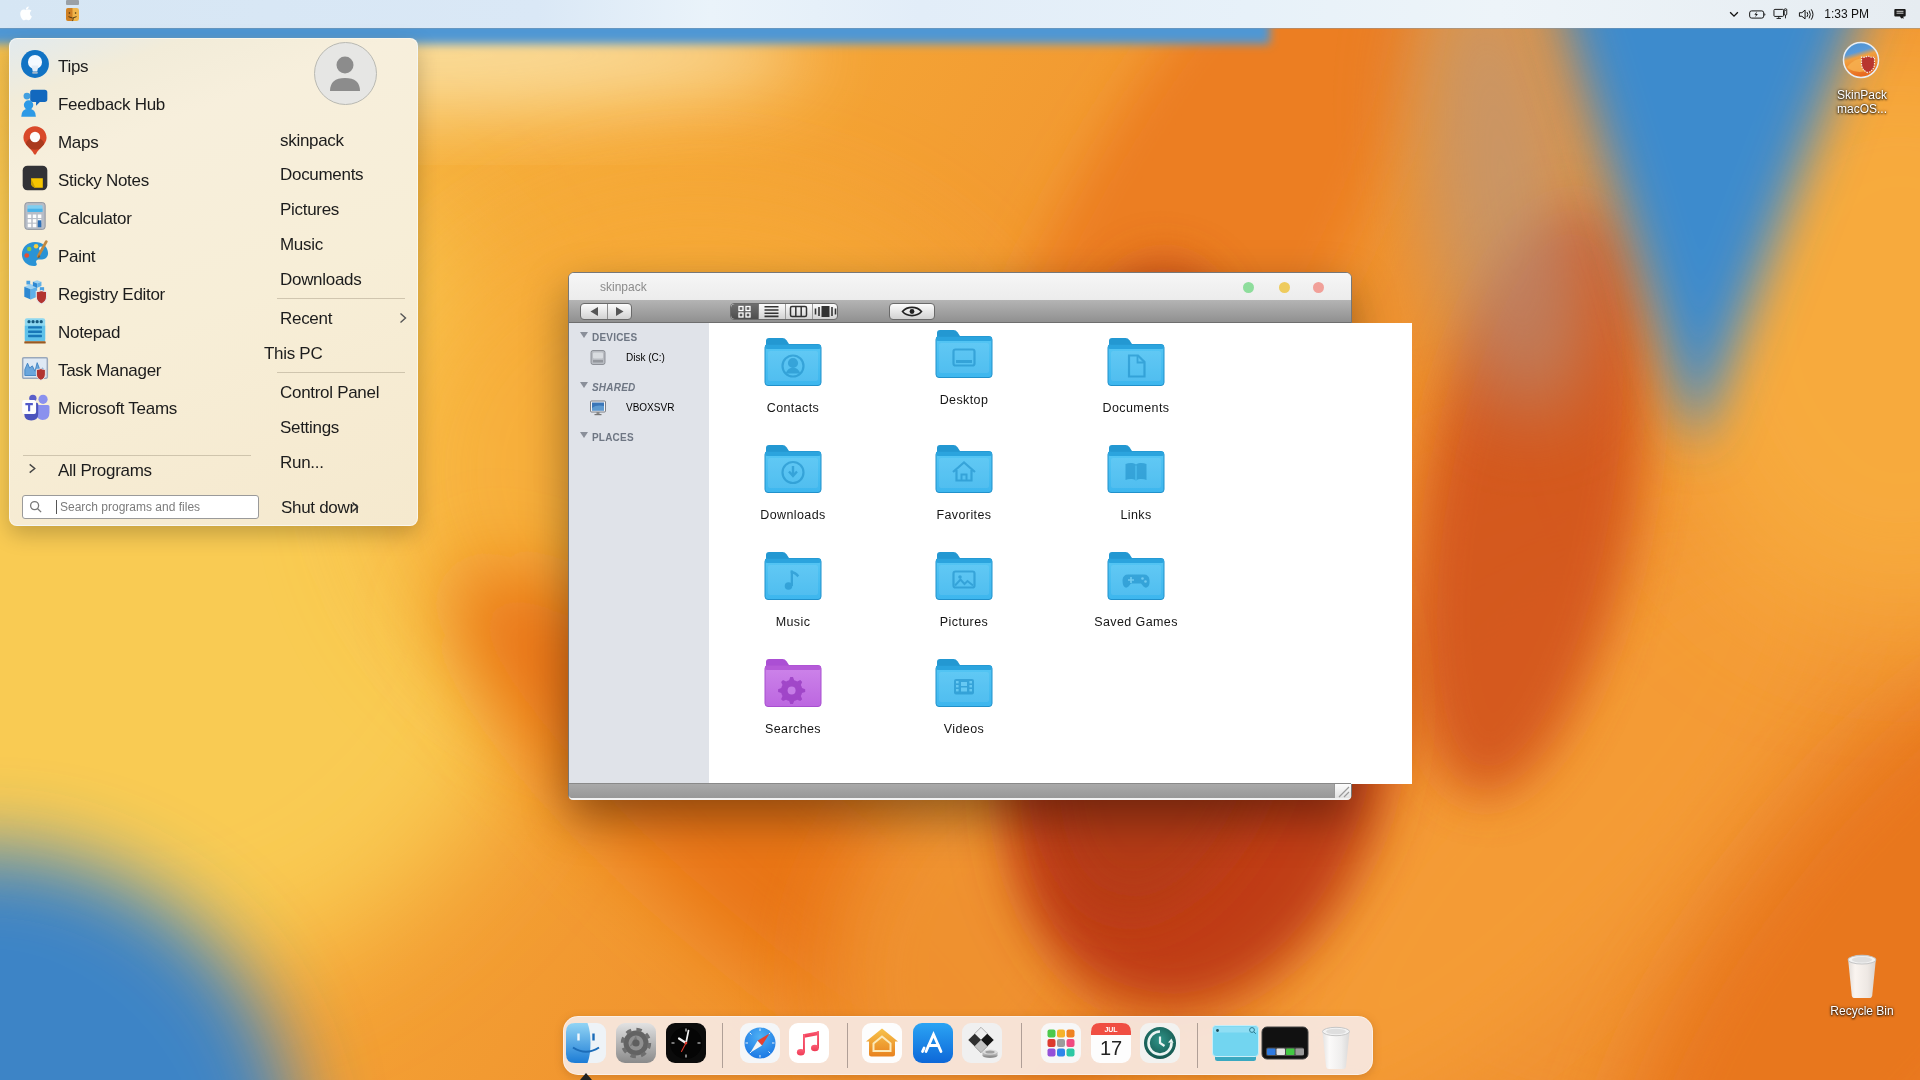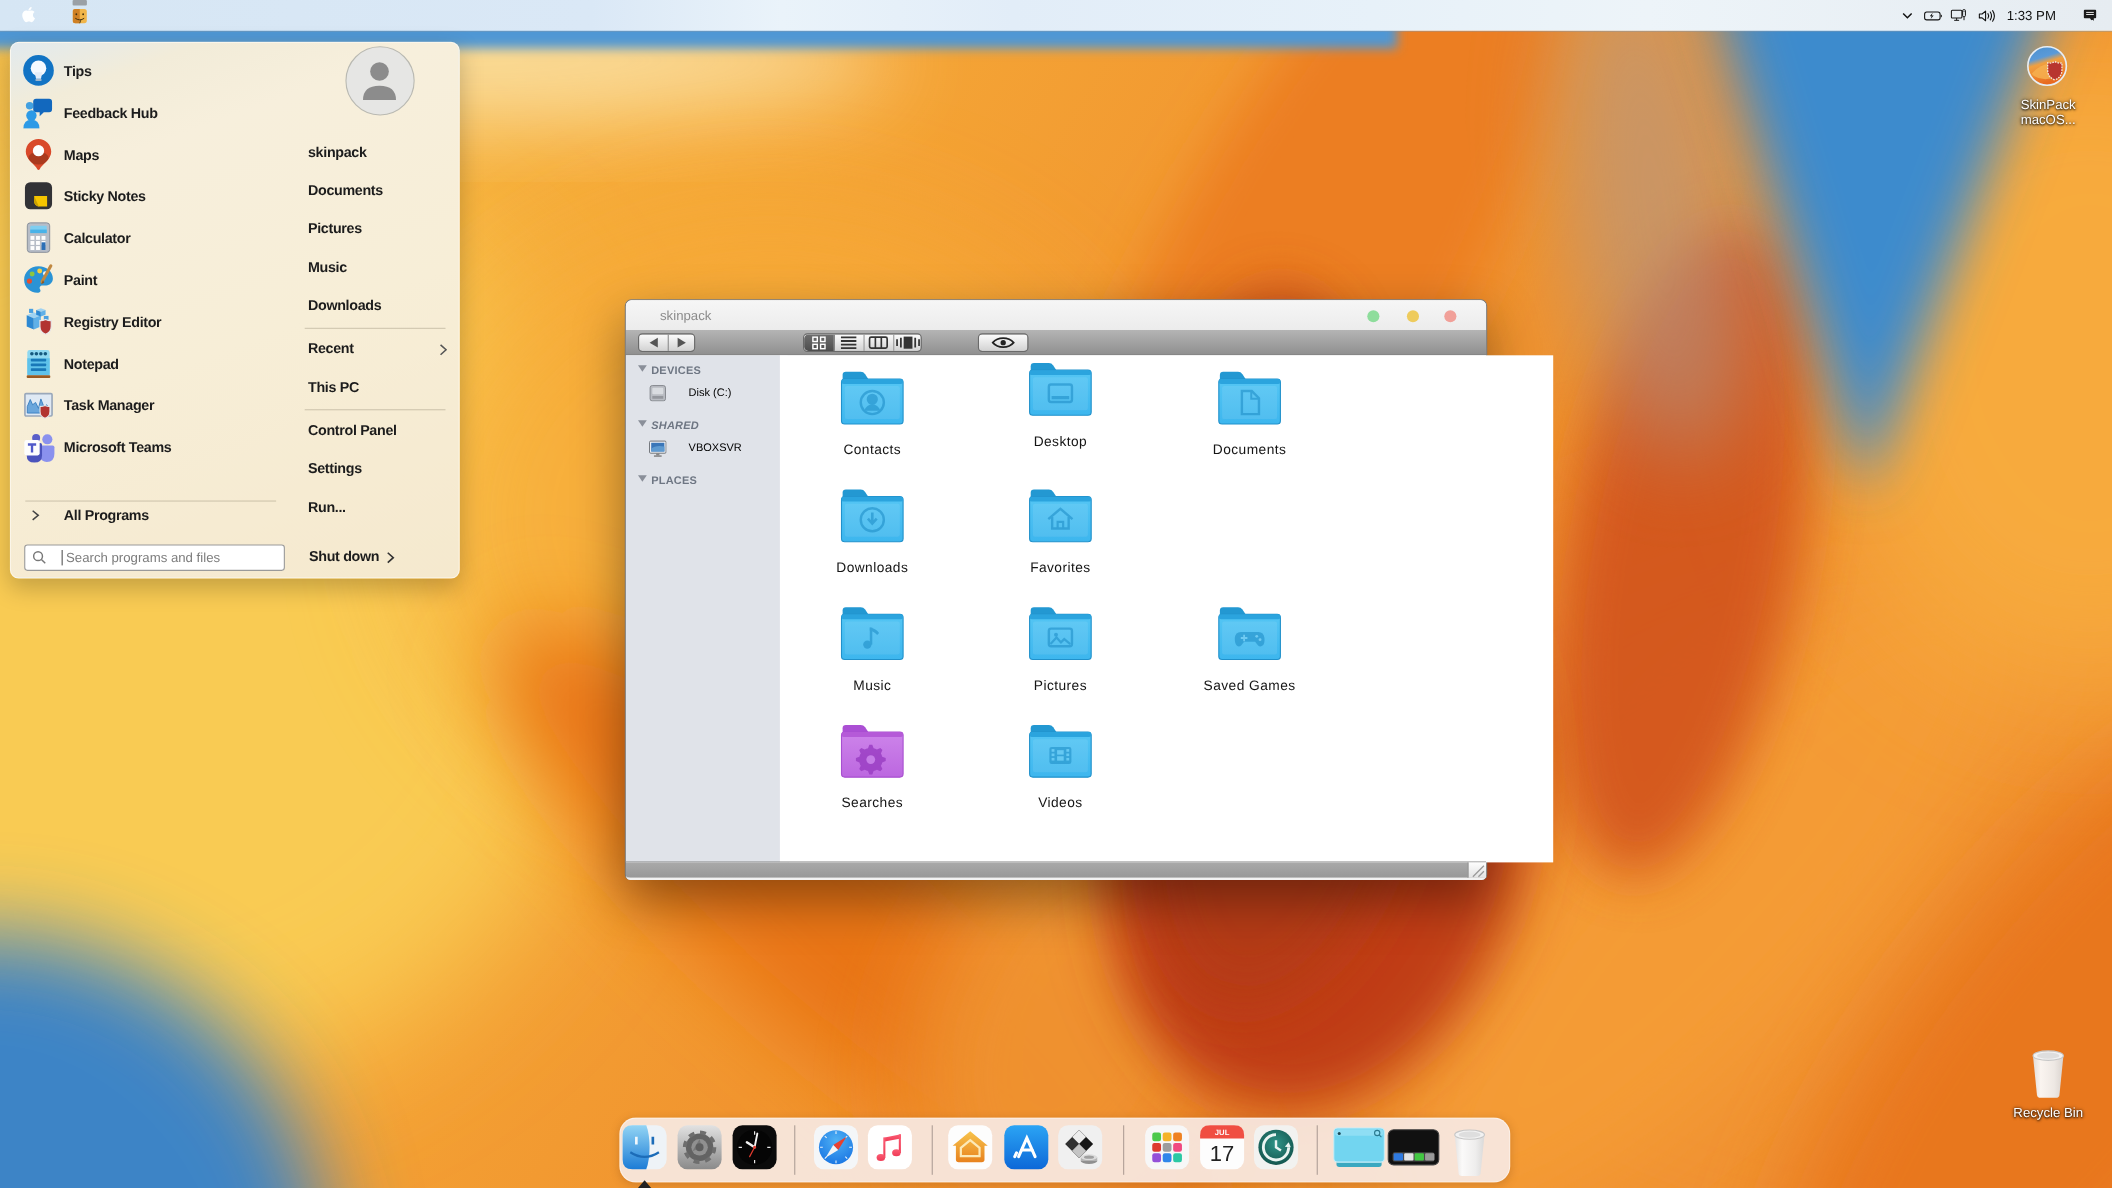--- a/index.html
+++ b/index.html
@@ -9,21 +9,21 @@
 #menubar{position:absolute;left:0;top:0;width:1920px;height:28px;background:linear-gradient(90deg,#d6e6f4 0%,#dae8f6 28%,#eaf3fa 37%,#e2edf8 48%,#e7f1f9 65%,#edf4f9 78%,#e6ecf1 100%);box-shadow:0 1px 0 rgba(130,150,170,.45);}
 #menubar .right{position:absolute;right:0;top:0;height:28px;display:flex;align-items:center;}
 #clock-txt{font-size:12px;color:#111;margin:0 25px 0 9px;}
 
 .dicon{position:absolute;text-align:center;color:#fff;font-size:12px;}
 .dicon .lbl{text-shadow:0 1px 2px rgba(0,0,0,.9),0 0 3px rgba(0,0,0,.8);line-height:14px;}
 
 #startmenu{position:absolute;left:9px;top:38px;width:409px;height:488px;border-radius:8px;
  background:linear-gradient(160deg,#e2eaee 0%,#f2ecd9 10%,#f7efdc 22%,#f7eed7 55%,#f6ebd2 80%,#f5e9ce 100%);
  box-shadow:0 8px 22px rgba(0,0,0,.22);border:1px solid rgba(255,255,255,.55);box-sizing:border-box;}
-.smitem{position:absolute;font-size:13px;letter-spacing:-0.3px;color:#1c1c1c;white-space:nowrap;font-weight:bold;}
+.smitem{position:absolute;font-size:17px;letter-spacing:-0.3px;color:#1c1c1c;white-space:nowrap;}
 .smicon{position:absolute;width:30px;height:30px;}
 #startmenu .sep{position:absolute;height:1px;background:rgba(90,80,60,.25);}
 #searchbox{position:absolute;left:12px;top:456px;width:235px;height:22px;background:#fff;border:1px solid #9a9a9a;border-radius:3px;}
 #searchbox span{position:absolute;left:37px;top:4px;font-size:12px;color:#7c7c7c;}
 
 #win{position:absolute;left:568px;top:272px;width:784px;height:528px;border-radius:6px 6px 5px 5px;
  box-shadow:0 18px 45px rgba(0,0,0,.38);background:#fff;border:1px solid #777;box-sizing:border-box;}
 #titlebar{position:absolute;left:0;top:0;width:100%;height:27px;border-radius:5px 5px 0 0;background:linear-gradient(#f6f6f6,#ececec);}
 #titlebar .t{position:absolute;left:31px;top:7px;font-size:12px;color:#8b8b8b;}
 .tl{position:absolute;top:9px;width:11px;height:11px;border-radius:50%;}
@@ -260,21 +260,21 @@
  <div class="smitem" style="left:270px;top:92px">skinpack</div>
  <div class="smitem" style="left:270px;top:126px">Documents</div>
  <div class="smitem" style="left:270px;top:161px">Pictures</div>
  <div class="smitem" style="left:270px;top:196px">Music</div>
  <div class="smitem" style="left:270px;top:231px">Downloads</div>
  <div class="sep" style="left:267px;top:259px;width:128px;"></div>
  <div class="smitem" style="left:270px;top:270px">Recent</div>
  <svg style="position:absolute;left:387px;top:272px" width="12" height="14" viewBox="0 0 12 14">
         <path d="M3.5 2.5 L8.5 7 L3.5 11.5" stroke="#555" stroke-width="1.4" fill="none"></path>
       </svg>
- <div class="smitem" style="left:270px;top:305px">This PC</div>
+ <div class="smitem" style="left:254px;top:305px">This PC</div>
  <div class="sep" style="left:267px;top:333px;width:128px;"></div>
  <div class="smitem" style="left:270px;top:344px">Control Panel</div>
  <div class="smitem" style="left:270px;top:379px">Settings</div>
  <div class="smitem" style="left:270px;top:414px">Run...</div>
  <div class="smitem" style="left:271px;top:459px">Shut down</div>
  <svg style="position:absolute;left:339px;top:461px" width="12" height="14" viewBox="0 0 12 14">
         <path d="M3.5 2.5 L8.5 7 L3.5 11.5" stroke="#333" stroke-width="1.5" fill="none"></path>
       </svg>
 </div>
 
@@ -404,20 +404,27 @@
               <path d="M30 22 v9 M26 27.5 l4 4.5 4-4.5" stroke-width="2.4"></path>
             </g>
   </svg><div class="flbl">Downloads</div></div>
   <div class="fitem" style="left:195px;top:121px"><svg width="60" height="50" viewBox="0 0 60 50">
             <use href="#foldbody"></use>
    <g stroke="#1f8fc9" stroke-width="2.2" fill="none" opacity=".6">
               <path d="M19 28 L30 18.5 L41 28 M22.5 26 v10.5 h15 V26"></path>
               <path d="M27.5 36.5 v-6 h5 v6" stroke-width="2"></path>
             </g>
   </svg><div class="flbl">Favorites</div></div>
+  <div class="fitem" style="left:367px;top:121px"><svg width="60" height="50" viewBox="0 0 60 50">
+            <use href="#foldbody"></use>
+   <g fill="#1f8fc9" opacity=".6">
+              <path d="M30 20.5 c-3-1.8-7-1.8-10.5-.5 v16 c3.5-1.3 7.5-1.3 10.5.5 3-1.8 7-1.8 10.5-.5 v-16 c-3.5-1.3-7.5-1.3-10.5.5z"></path>
+              <path d="M29.2 21.5 h1.6 v15 h-1.6z" fill="#3fb3e8"></path>
+            </g>
+  </svg><div class="flbl">Links</div></div>
   <div class="fitem" style="left:24px;top:228px"><svg width="60" height="50" viewBox="0 0 60 50">
             <use href="#foldbody"></use>
    <g fill="#1f8fc9" opacity=".6">
               <circle cx="25.5" cy="35" r="3.8"></circle>
               <rect x="27.7" y="19.5" width="2.3" height="15.5"></rect>
               <path d="M27.7 19.5 q6 1 8.5 5 l-1.8 1.8 q-2.5-3.5-6.7-4z"></path>
             </g>
   </svg><div class="flbl">Music</div></div>
   <div class="fitem" style="left:195px;top:228px"><svg width="60" height="50" viewBox="0 0 60 50">
             <use href="#foldbody"></use>

